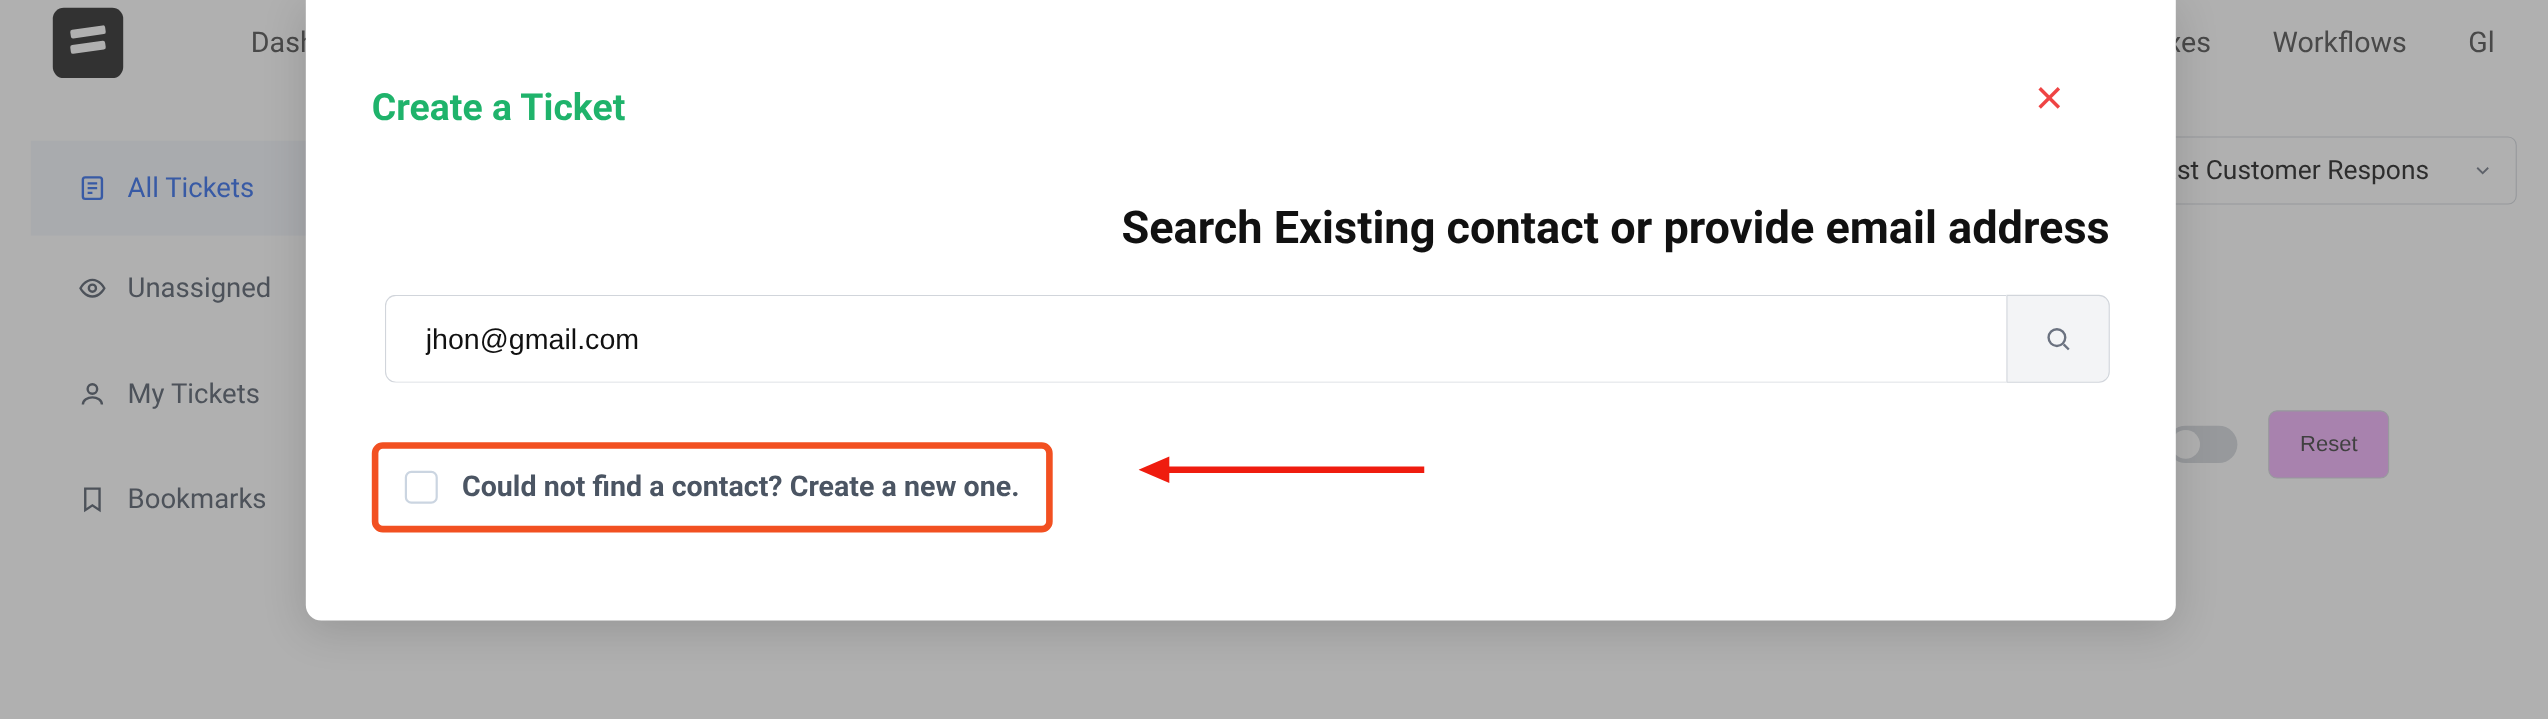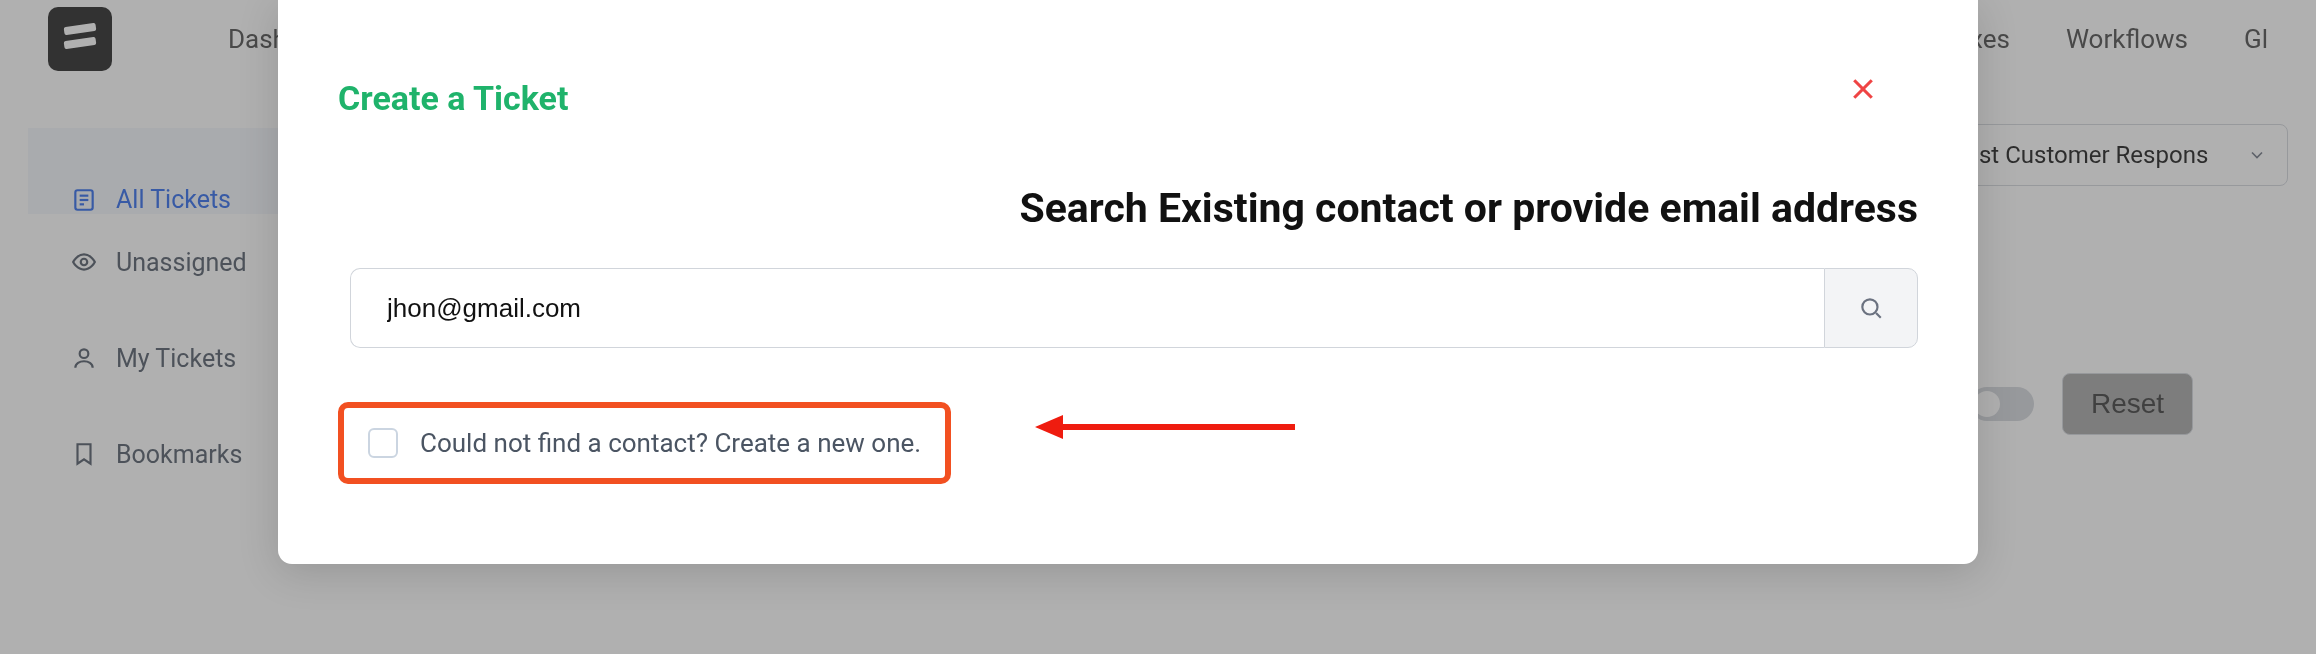--- a/index.html
+++ b/index.html
@@ -59,21 +59,20 @@
     color: #4b5563;
     cursor: pointer;
   }
   .sidebar-item.active {
     background: #f2f6fb;
     color: #2563eb;
     border-radius: 0 8px 8px 0;
     margin: 0 0 0 28px;
     padding-left: 42px;
     height: 86px;
-    align-items: flex-end;
   }
   .sidebar-item .icon { width: 28px; height: 28px; display: inline-flex; align-items: center; justify-content: center; }
   .sidebar-item.active .icon { color: #2563eb; }
 
   .content {
     flex: 1;
     padding: 46px 28px 0 18px;
     display: flex;
     flex-direction: column;
     position: relative;
@@ -171,21 +170,21 @@
     display: flex;
     align-items: center;
     width: 400px;
     overflow: hidden;
   }
   .search-mini input {
     flex: 1; border: 0; outline: 0; font-size: 24px; padding: 0 20px; color: #555; background: transparent;
   }
   .search-mini .btn { width: 60px; display: flex; align-items: center; justify-content: center; color: #6b7280; }
   .reset-btn {
-    height: 62px; border: 1px solid #d1d5db; border-radius: 8px; background: #a3a3a3; padding: 0 28px; font-size: 28px; color: #333;
+    height: 62px; border: 1px solid #d1d5db; border-radius: 8px; background: #f0abfc; padding: 0 28px; font-size: 20px; color: #333;
   }
 
   
   .dim {
     position: absolute;
     inset: 0;
     background: rgba(80,80,80,0.45);
   }
 
   
@@ -255,20 +254,21 @@
     padding: 20px 24px;
     border: 6px solid #f25021;
     border-radius: 10px;
   }
   .checkbox {
     width: 30px; height: 30px; border: 2px solid #cbd5e1; border-radius: 6px; background: #fff; cursor: pointer;
   }
   .newcontact-box span {
     font-size: 26px;
     color: #4b5563;
+    font-weight: bold;
   }
 
   
   .arrow {
     position: absolute;
     left: 1035px;
     top: 407px;
     pointer-events: none;
   }
 

